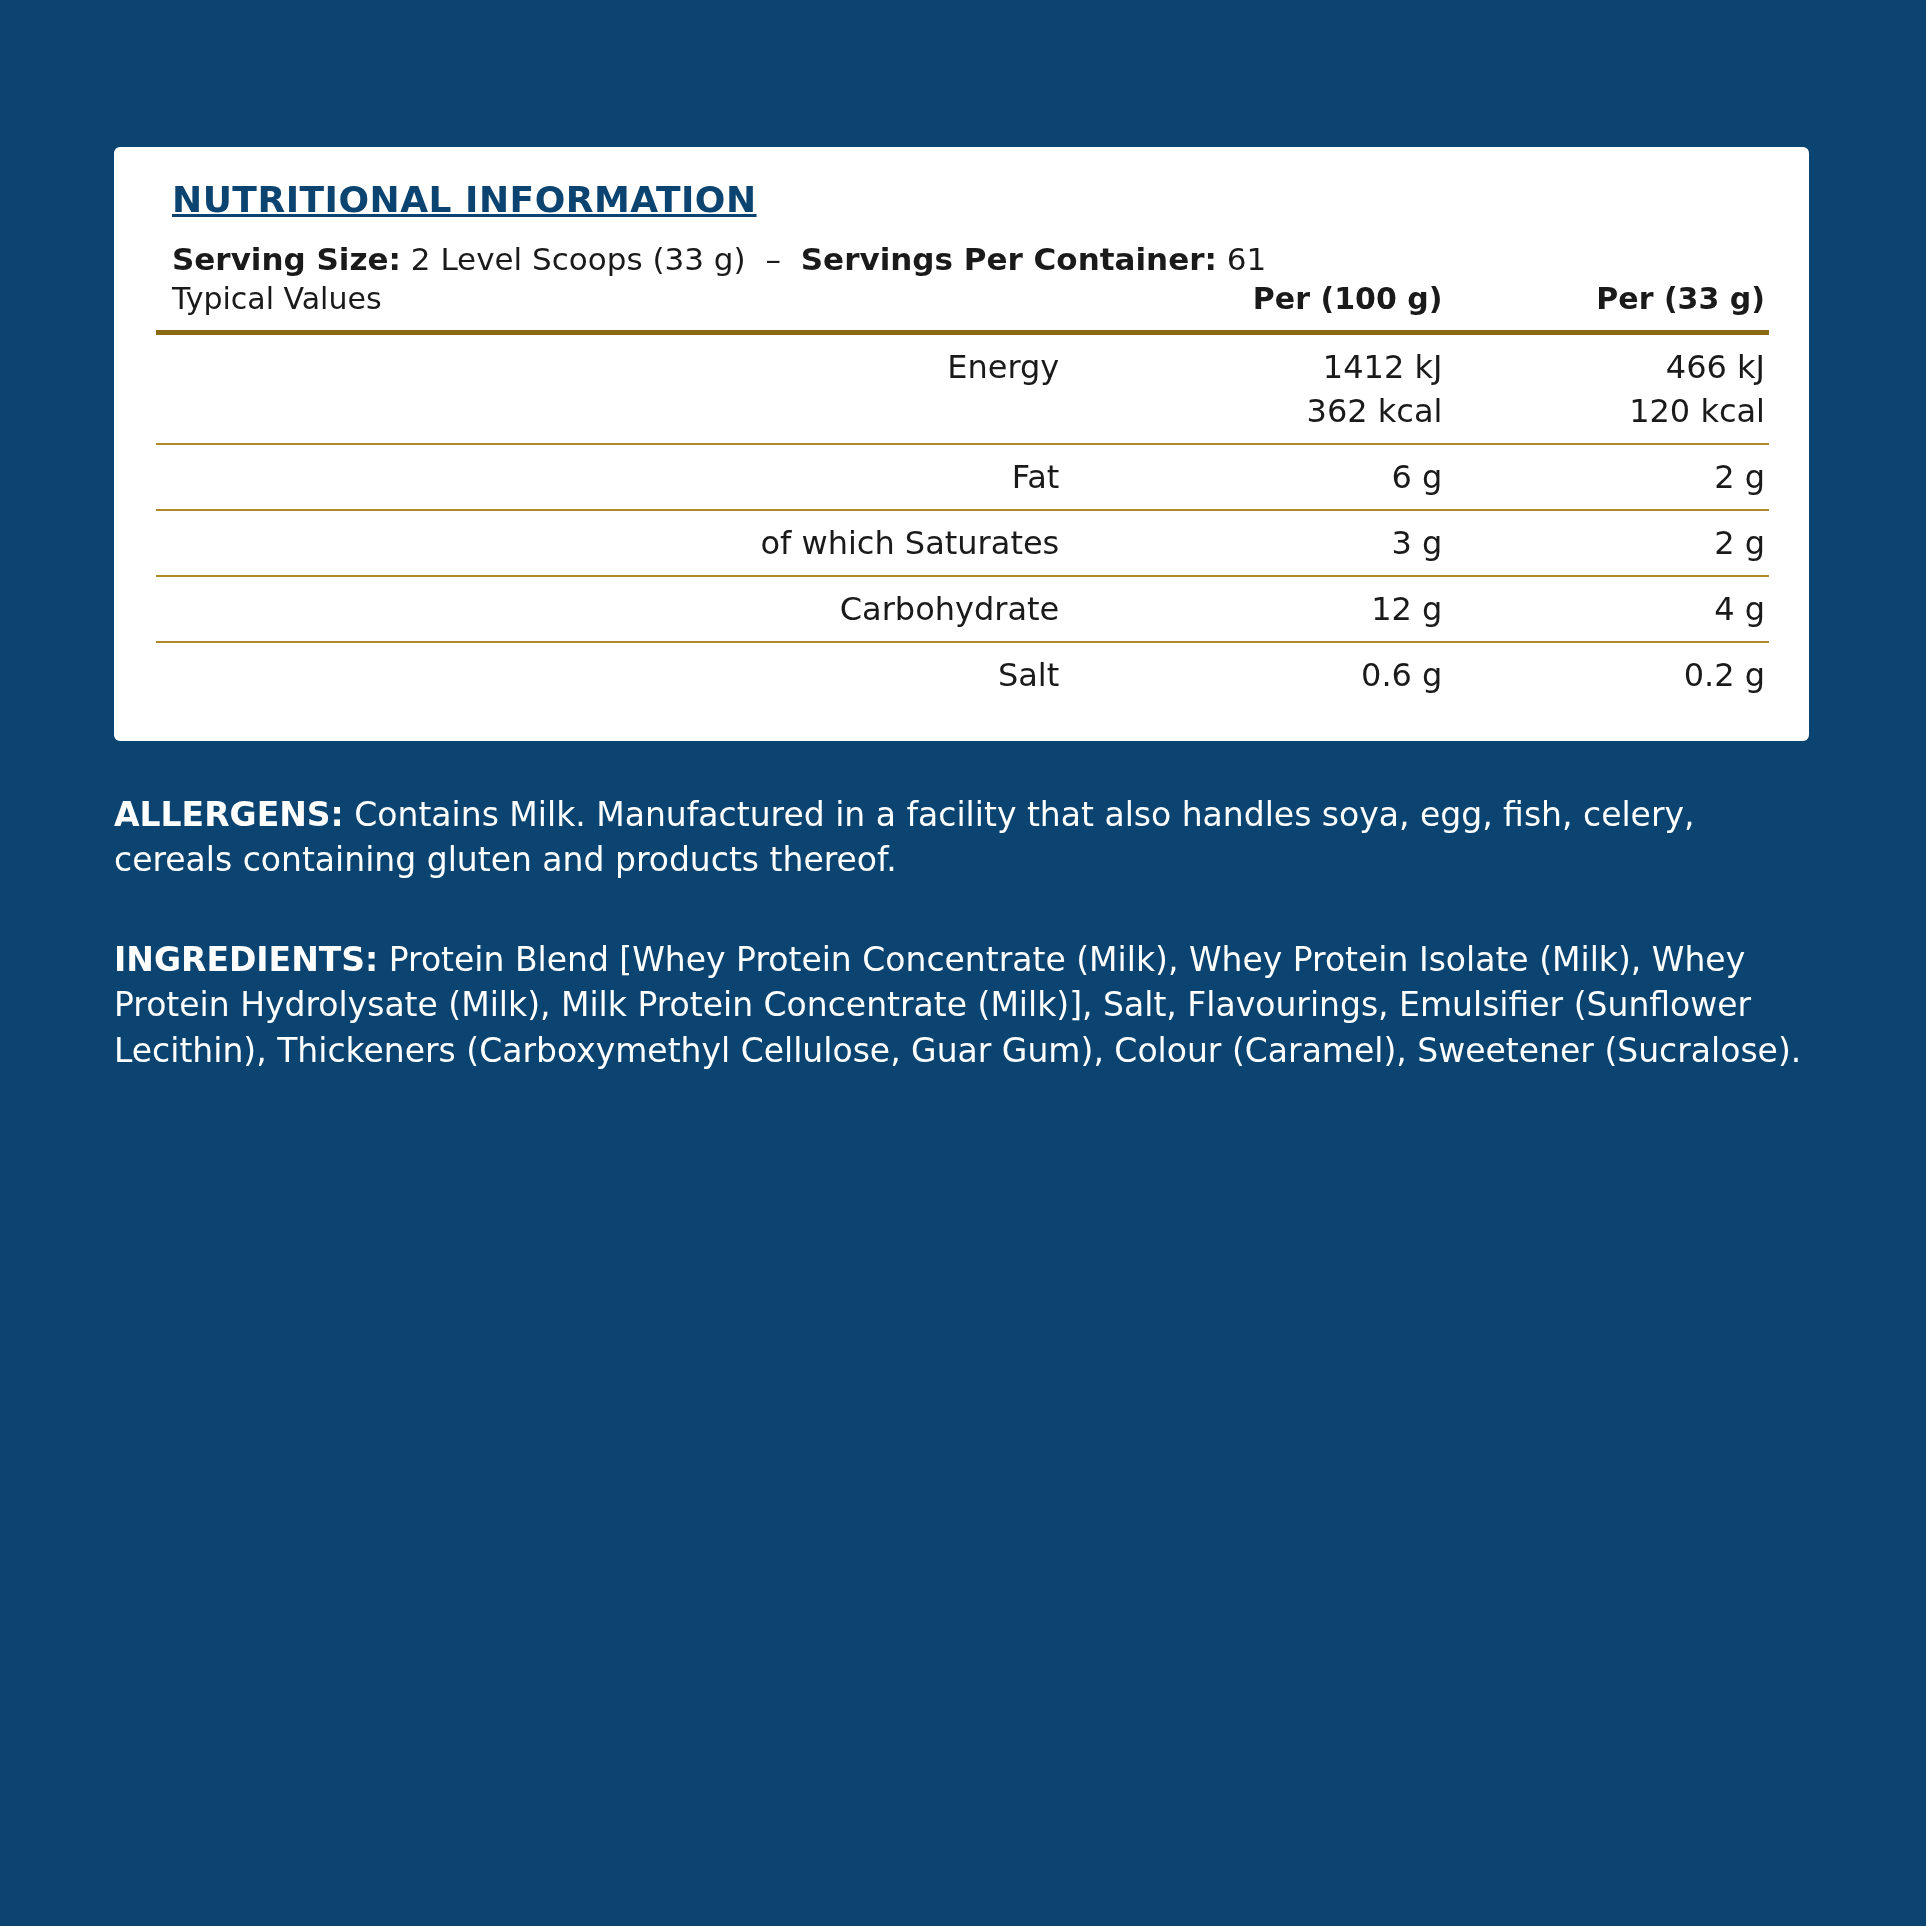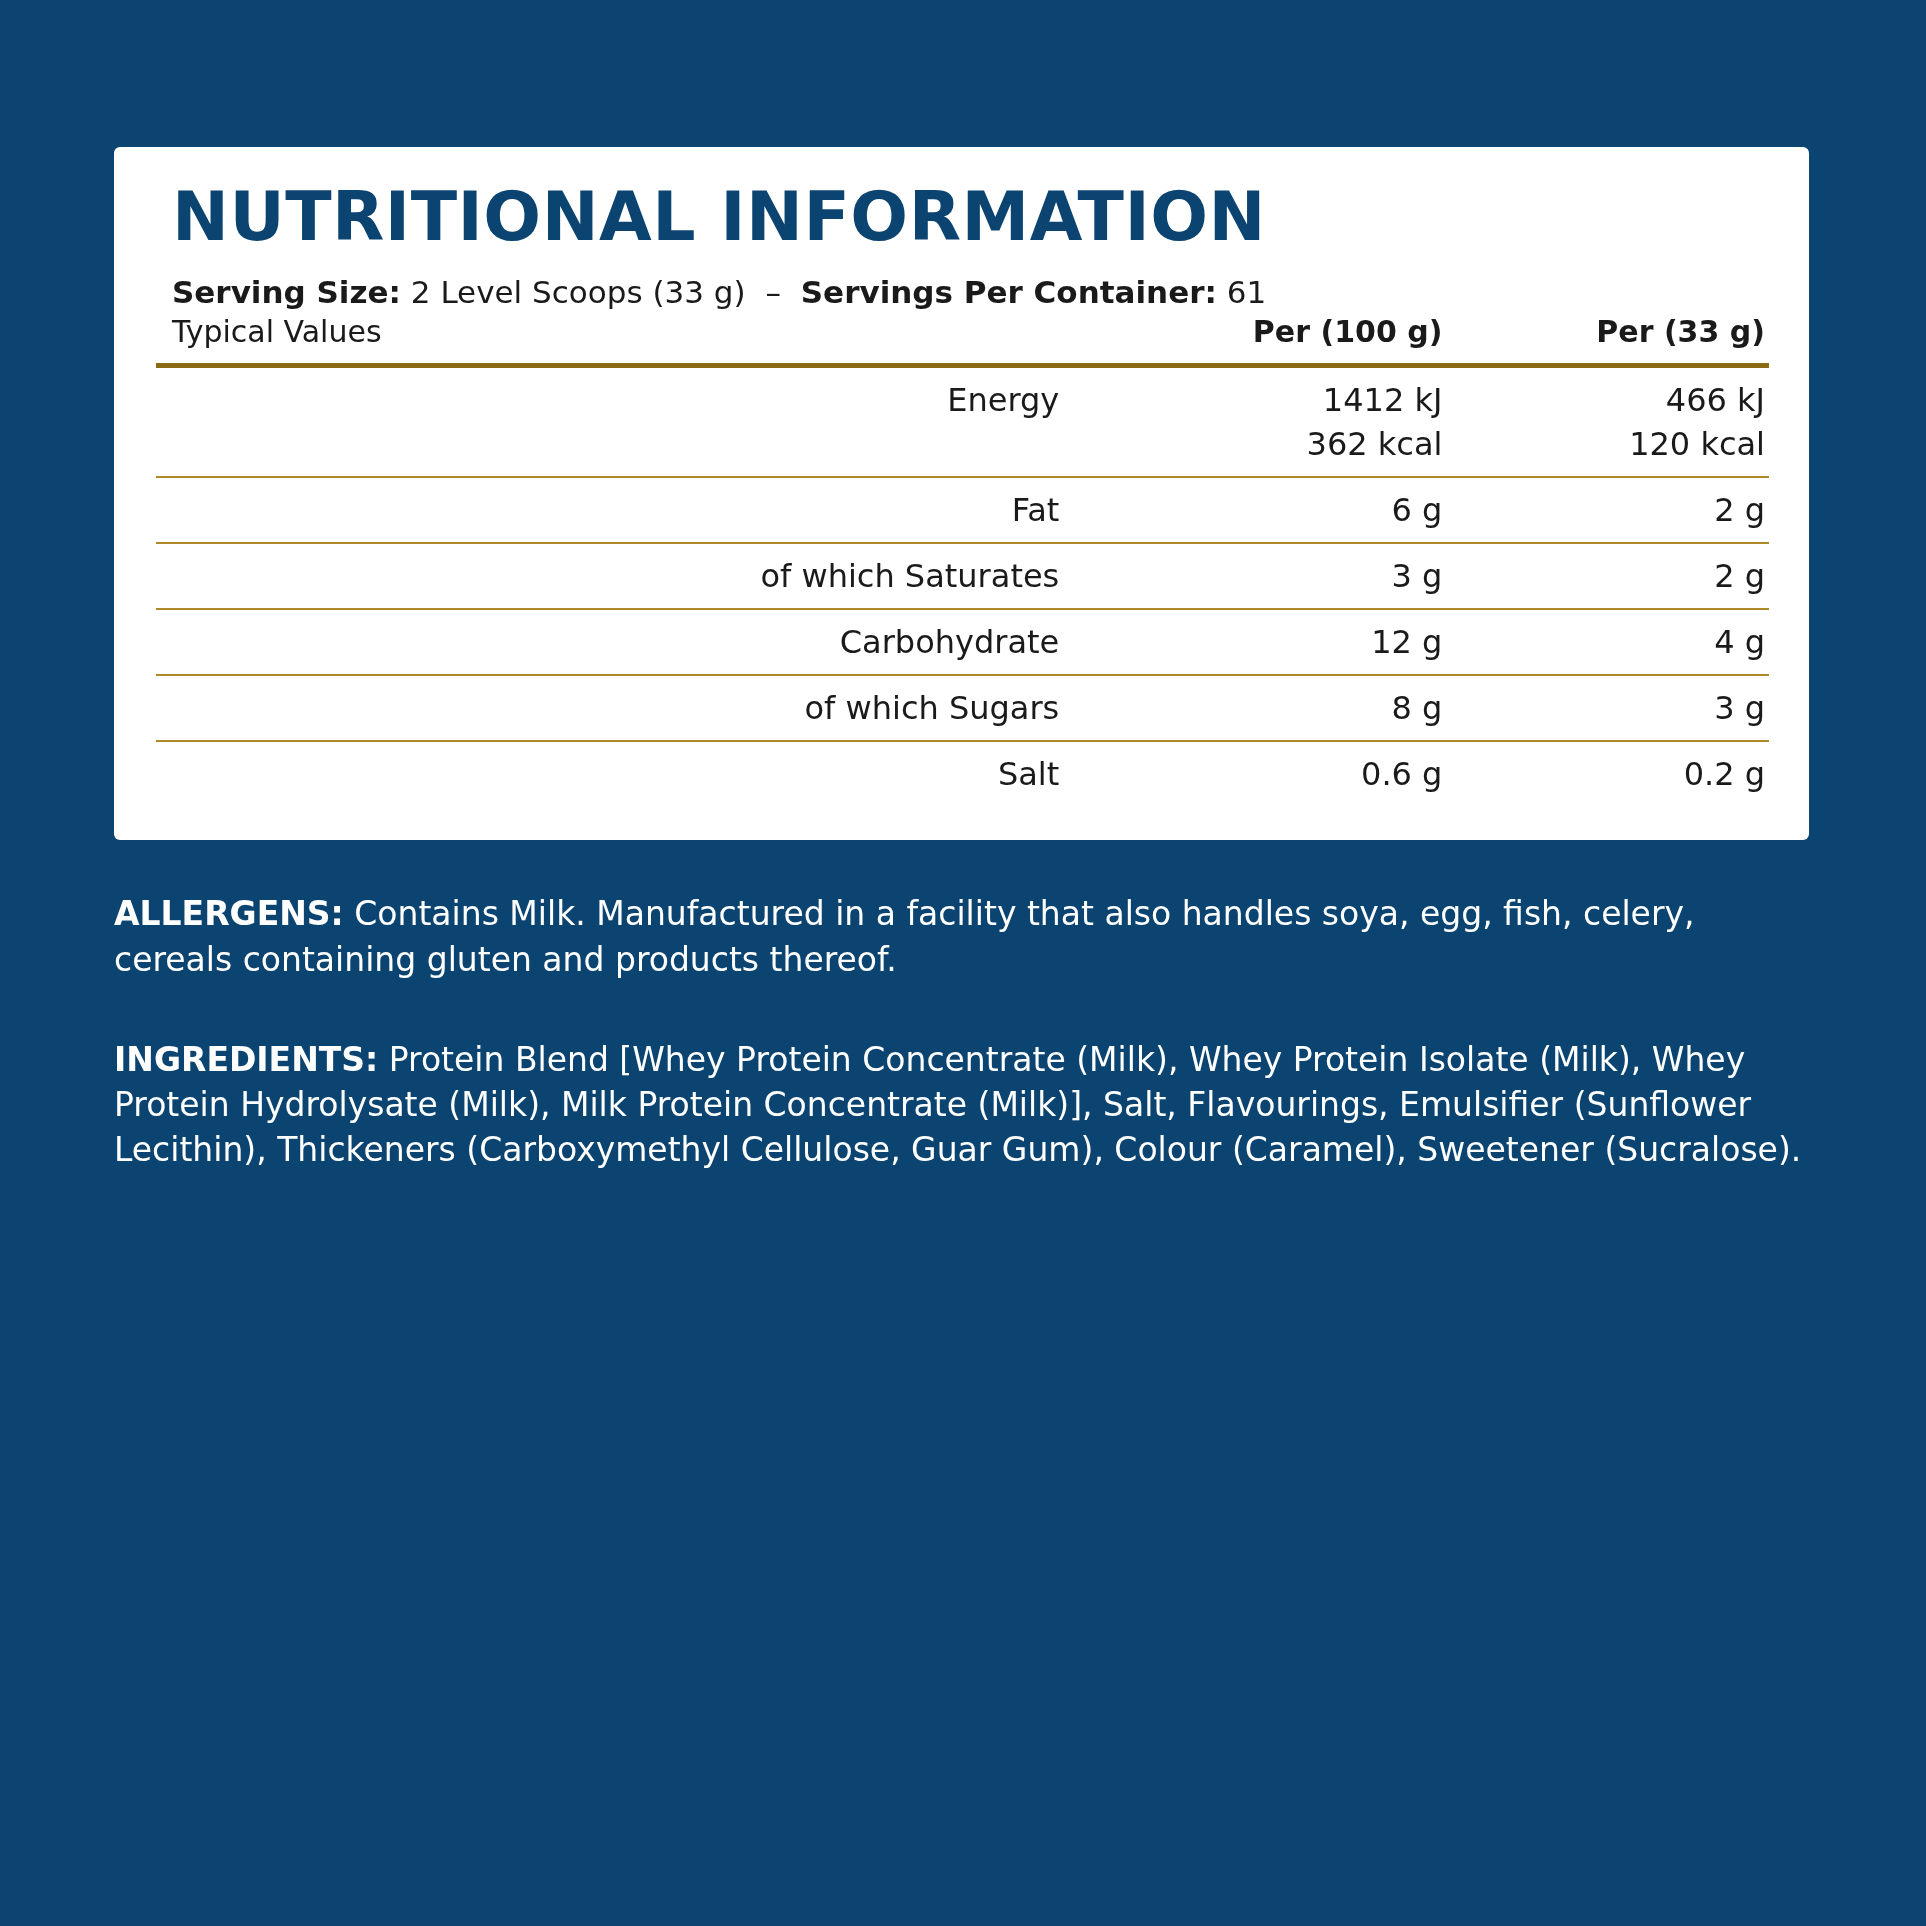--- a/index.html
+++ b/index.html
@@ -26,25 +26,26 @@
     position: relative;
     margin-top: 147px;
     background: #ffffff;
     border-radius: 6px;
     padding: 34px 40px 34px 42px;
     box-sizing: border-box;
     width: 1695px;
   }
   .panel-title {
     color: #0b4470;
-    font-size: 68px;
+    font-size: 36px;
     font-weight: bold;
     letter-spacing: 0.5px;
     line-height: 1.05;
     margin: 0 0 22px 16px;
+    text-decoration: underline;
   }
   .serving-line {
     margin: 0 0 0 16px;
     font-size: 31px;
     color: #1a1a1a;
     white-space: nowrap;
   }
   .serving-line .lbl {
     font-weight: bold;
   }
@@ -185,25 +186,20 @@
         <tr class="data sub">
           <td class="name">of which Saturates</td>
           <td class="val">3 g</td>
           <td class="val">2 g</td>
         </tr>
         <tr class="data">
           <td class="name">Carbohydrate</td>
           <td class="val">12 g</td>
           <td class="val">4 g</td>
         </tr>
-        <tr class="data sub">
-          <td class="name">of which Sugars</td>
-          <td class="val">8 g</td>
-          <td class="val">3 g</td>
-        </tr>
         <tr class="data last">
           <td class="name">Salt</td>
           <td class="val">0.6 g</td>
           <td class="val">0.2 g</td>
         </tr>
       </tbody>
     </table>
   </section>
 
   <p class="body-text allergens">

